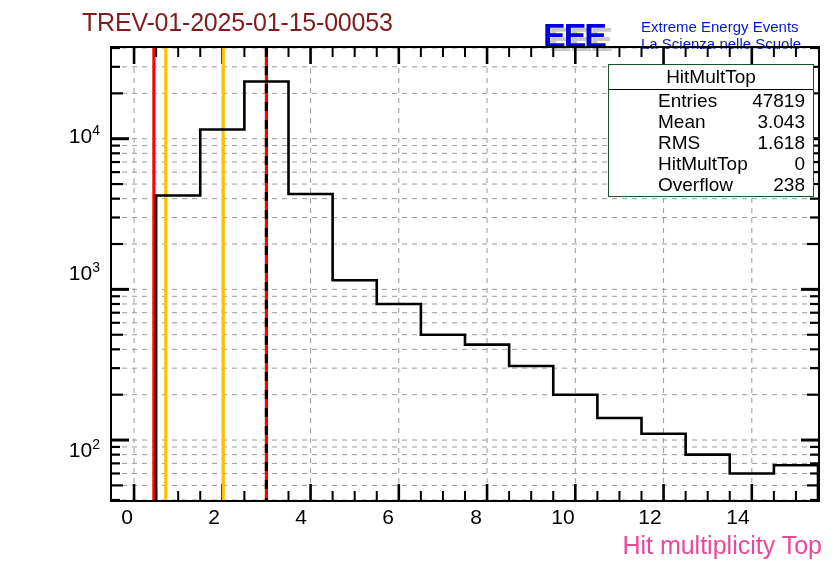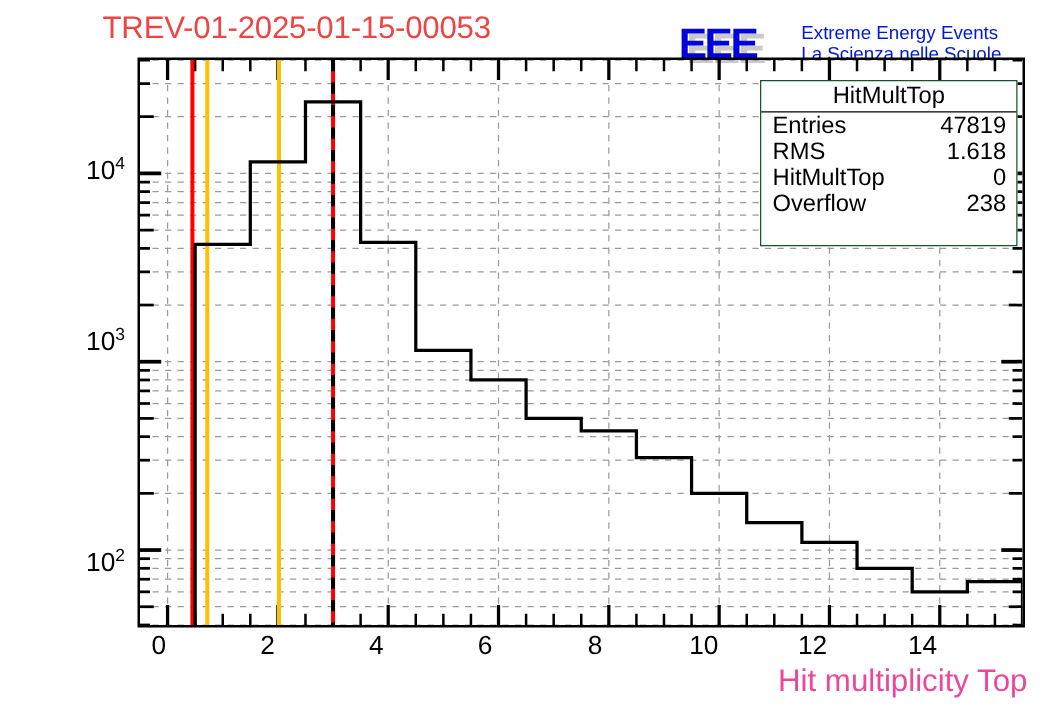--- a/index.html
+++ b/index.html
@@ -2,21 +2,21 @@
 <html><head>
 <meta charset="utf-8">
 <style>
   html,body{margin:0;padding:0;background:#ffffff;}
   body{width:836px;height:572px;overflow:hidden;font-family:"Liberation Sans",sans-serif;}
   #root{position:relative;width:836px;height:572px;background:#fff;}
 
   
   .title{
     position:absolute;left:82px;top:8px;
-    font-size:25px;color:#ef4444;letter-spacing:-0.2px;white-space:nowrap;
+    font-size:25px;color:#7f1d1d;letter-spacing:-0.2px;white-space:nowrap;
   }
   .logo{position:absolute;left:541px;top:16px;width:292px;height:40px;}
   .logo-eee{position:absolute;left:0px;top:1px;width:96px;height:36px;}
   .logo-eee .ghost{
     position:absolute;left:8px;top:5px;
     font-size:34px;font-weight:bold;color:#c9c9c9;letter-spacing:-2px;
     font-family:"Liberation Sans",sans-serif;line-height:34px;
   }
   .logo-eee .front{
     position:absolute;left:2px;top:1px;
@@ -55,21 +55,21 @@
   }
   #stats .st-title{
     height:24px;line-height:23px;text-align:center;font-size:19px;color:#000;
     border-bottom:1px solid #000;
   }
   #stats .st-row{
     height:21px;line-height:21px;font-size:19px;color:#000;
     display:flex;justify-content:space-between;padding:0 8px 0 9px;
     box-sizing:border-box;
   }
-  #stats .st-row .k{text-align:left;}
+  #stats .st-row .k{text-align:left;margin-left:40px;}
   #stats .st-row .v{}
 </style>
 </head>
 <body>
 <div id="root">
 
 <div class="title">TREV-01-2025-01-15-00053</div>
 
 <div class="logo">
   <div class="logo-eee">
@@ -272,20 +272,24 @@
 
 <div class="axis-title">Hit multiplicity Top</div>
 
 <div id="stats">
   <div class="st-title">HitMultTop</div>
   <div class="st-row">
     <span class="k">Entries</span>
     <span class="v">47819</span>
   </div>
   <div class="st-row">
+    <span class="k">Mean</span>
+    <span class="v">3.043</span>
+  </div>
+  <div class="st-row">
     <span class="k">RMS</span>
     <span class="v">1.618</span>
   </div>
   <div class="st-row">
     <span class="k">HitMultTop</span>
     <span class="v">0</span>
   </div>
   <div class="st-row">
     <span class="k">Overflow</span>
     <span class="v">238</span>

